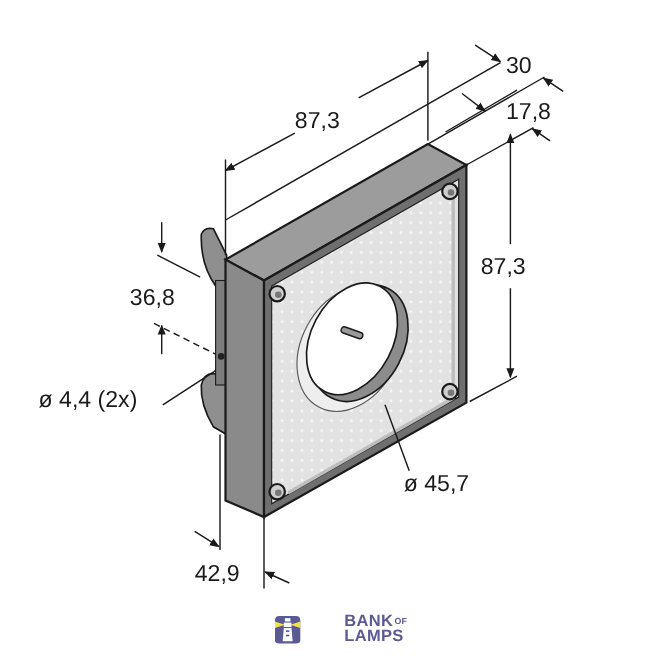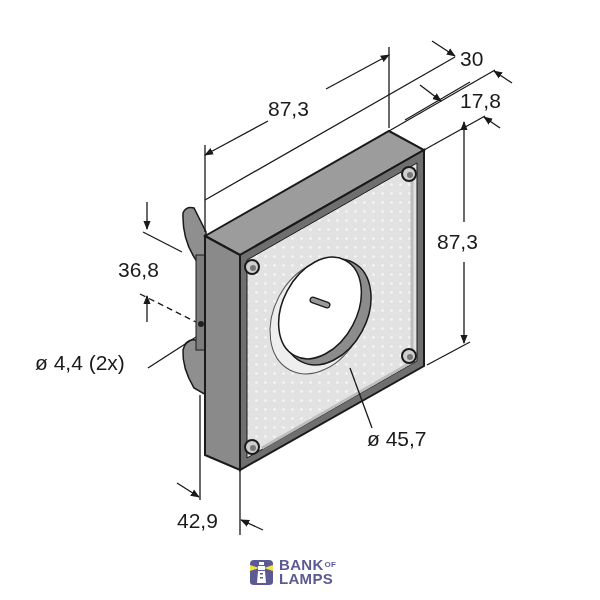--- a/index.html
+++ b/index.html
@@ -1,20 +1,20 @@
 <!DOCTYPE html>
 <html><head>
 <meta charset="utf-8">
 <style>
   html, body { margin: 0; padding: 0; background: #ffffff; }
   body { width: 600px; height: 600px; position: relative; overflow: hidden; font-family: "Liberation Sans", sans-serif; }
   #drawing { position: absolute; left: 0; top: 0; width: 600px; height: 600px; }
   .dim-text { font-family: "Liberation Sans", sans-serif; font-size: 21px; fill: #1a1a1a; }
   .logo { position: absolute; left: 248px; top: 558px; display: flex; align-items: center; gap: 4px; }
-  .logo-text { display: flex; flex-direction: column; line-height: 14px; font-family: "Liberation Sans", sans-serif; font-weight: bold; color: #5c5a93; font-size: 15px; letter-spacing: 0.3px; }
+  .logo-text { display: flex; flex-direction: column; line-height: 14px; font-family: "Liberation Sans", sans-serif; font-weight: bold; color: #5c5a93; font-size: 15px; letter-spacing: 0.3px; margin-left: 34px; }
   .logo-text .of { font-size: 8px; vertical-align: top; margin-left: 1px; }
 </style>
 </head>
 <body>
 
 <svg id="drawing" viewBox="0 0 600 600" xmlns="http://www.w3.org/2000/svg">
   <defs>
     <pattern id="dots" width="9" height="9" patternUnits="userSpaceOnUse">
       <rect width="9" height="9" fill="#e2e2e2"></rect>
       <circle cx="4.5" cy="4.5" r="1.3" fill="#f7f7f7"></circle>

